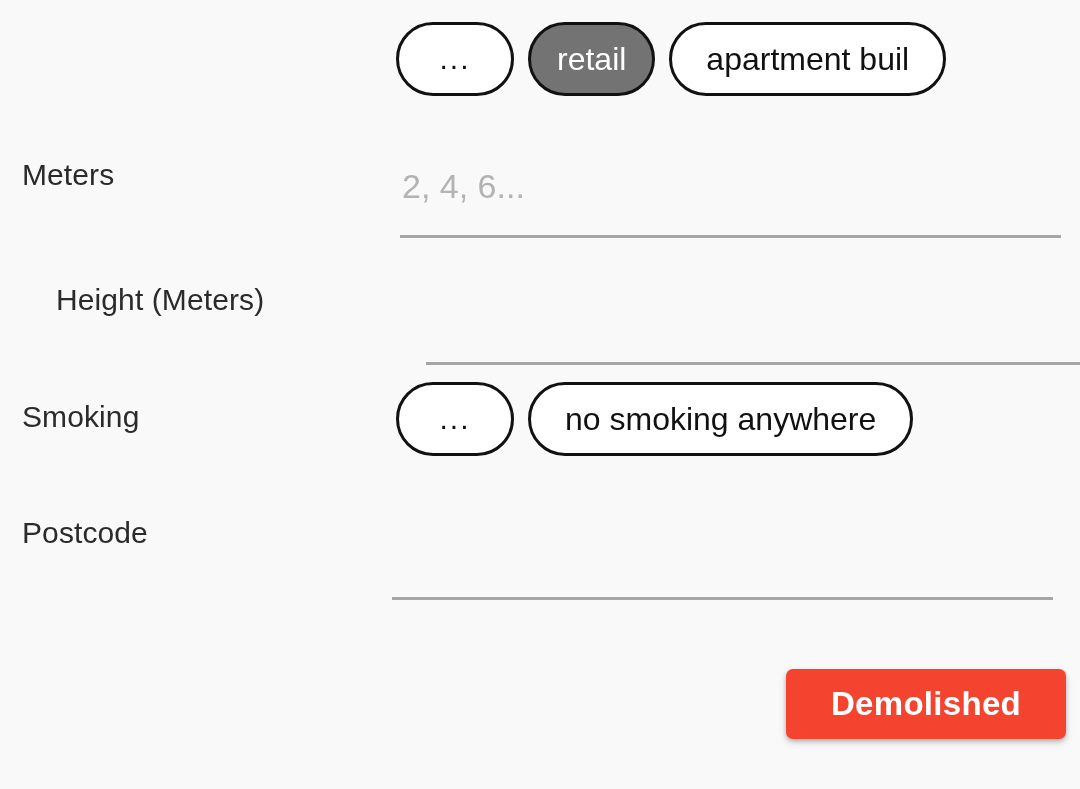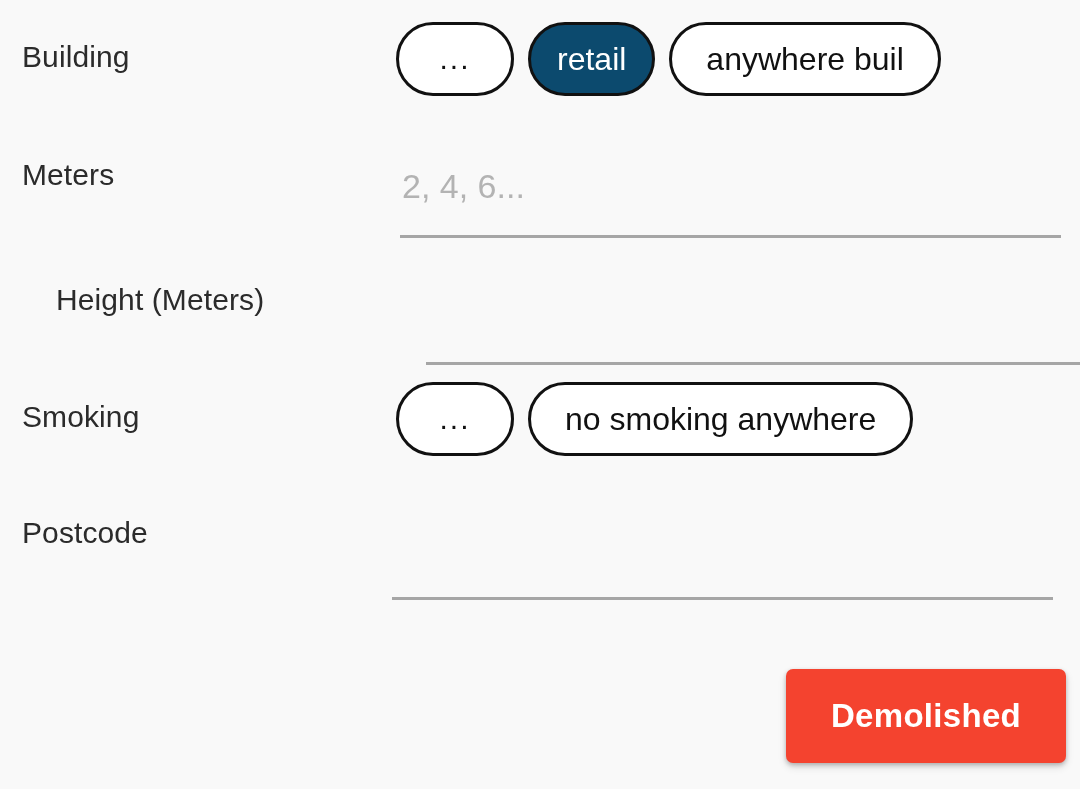--- a/index.html
+++ b/index.html
@@ -74,21 +74,21 @@
     padding: 0;
     font-size: 30px;
     letter-spacing: 2px;
   }
 
   .chip.chip-wide {
     padding: 0 34px;
   }
 
   .chip.selected {
-    background: #0c4a6e;
+    background: #737373;
     border-color: #111111;
     color: #ffffff;
   }
 
   
   .text-input-wrap {
     position: absolute;
     left: 392px;
     width: 661px;
     height: 78px;
@@ -116,21 +116,21 @@
     height: 3px;
     background: #a6a6a6;
   }
 
   
   .action-button {
     position: absolute;
     left: 786px;
     top: 669px;
     width: 280px;
-    height: 94px;
+    height: 70px;
     background: #f4432f;
     border: none;
     border-radius: 7px;
     color: #ffffff;
     font-family: "Liberation Sans", sans-serif;
     font-size: 33px;
     font-weight: bold;
     letter-spacing: 0.3px;
     box-shadow: 0 2px 4px rgba(0,0,0,0.22), 0 4px 9px rgba(0,0,0,0.12);
     cursor: pointer;
@@ -138,26 +138,25 @@
     align-items: center;
     justify-content: center;
   }
 </style>
 </head>
 <body>
 
 <div id="form-root">
 
   <div class="field-row" style="top:40px;">
-    <div class="field-label">Building</div>
 
     <div class="chip-group" style="top:-18px;">
       <div class="chip chip-ellipsis">...</div>
       <div class="chip selected">retail</div>
-      <div class="chip chip-wide">anywhere buil</div>
+      <div class="chip chip-wide">apartment buil</div>
     </div>
   </div>
 
   <div class="field-row" style="top:158px;">
     <div class="field-label">Meters</div>
 
     <div class="text-input-wrap" style="top:2px;margin-left:8px;">
       <div class="text-input-value placeholder">2, 4, 6...</div>
       <div class="text-input-underline"></div>
     </div>

